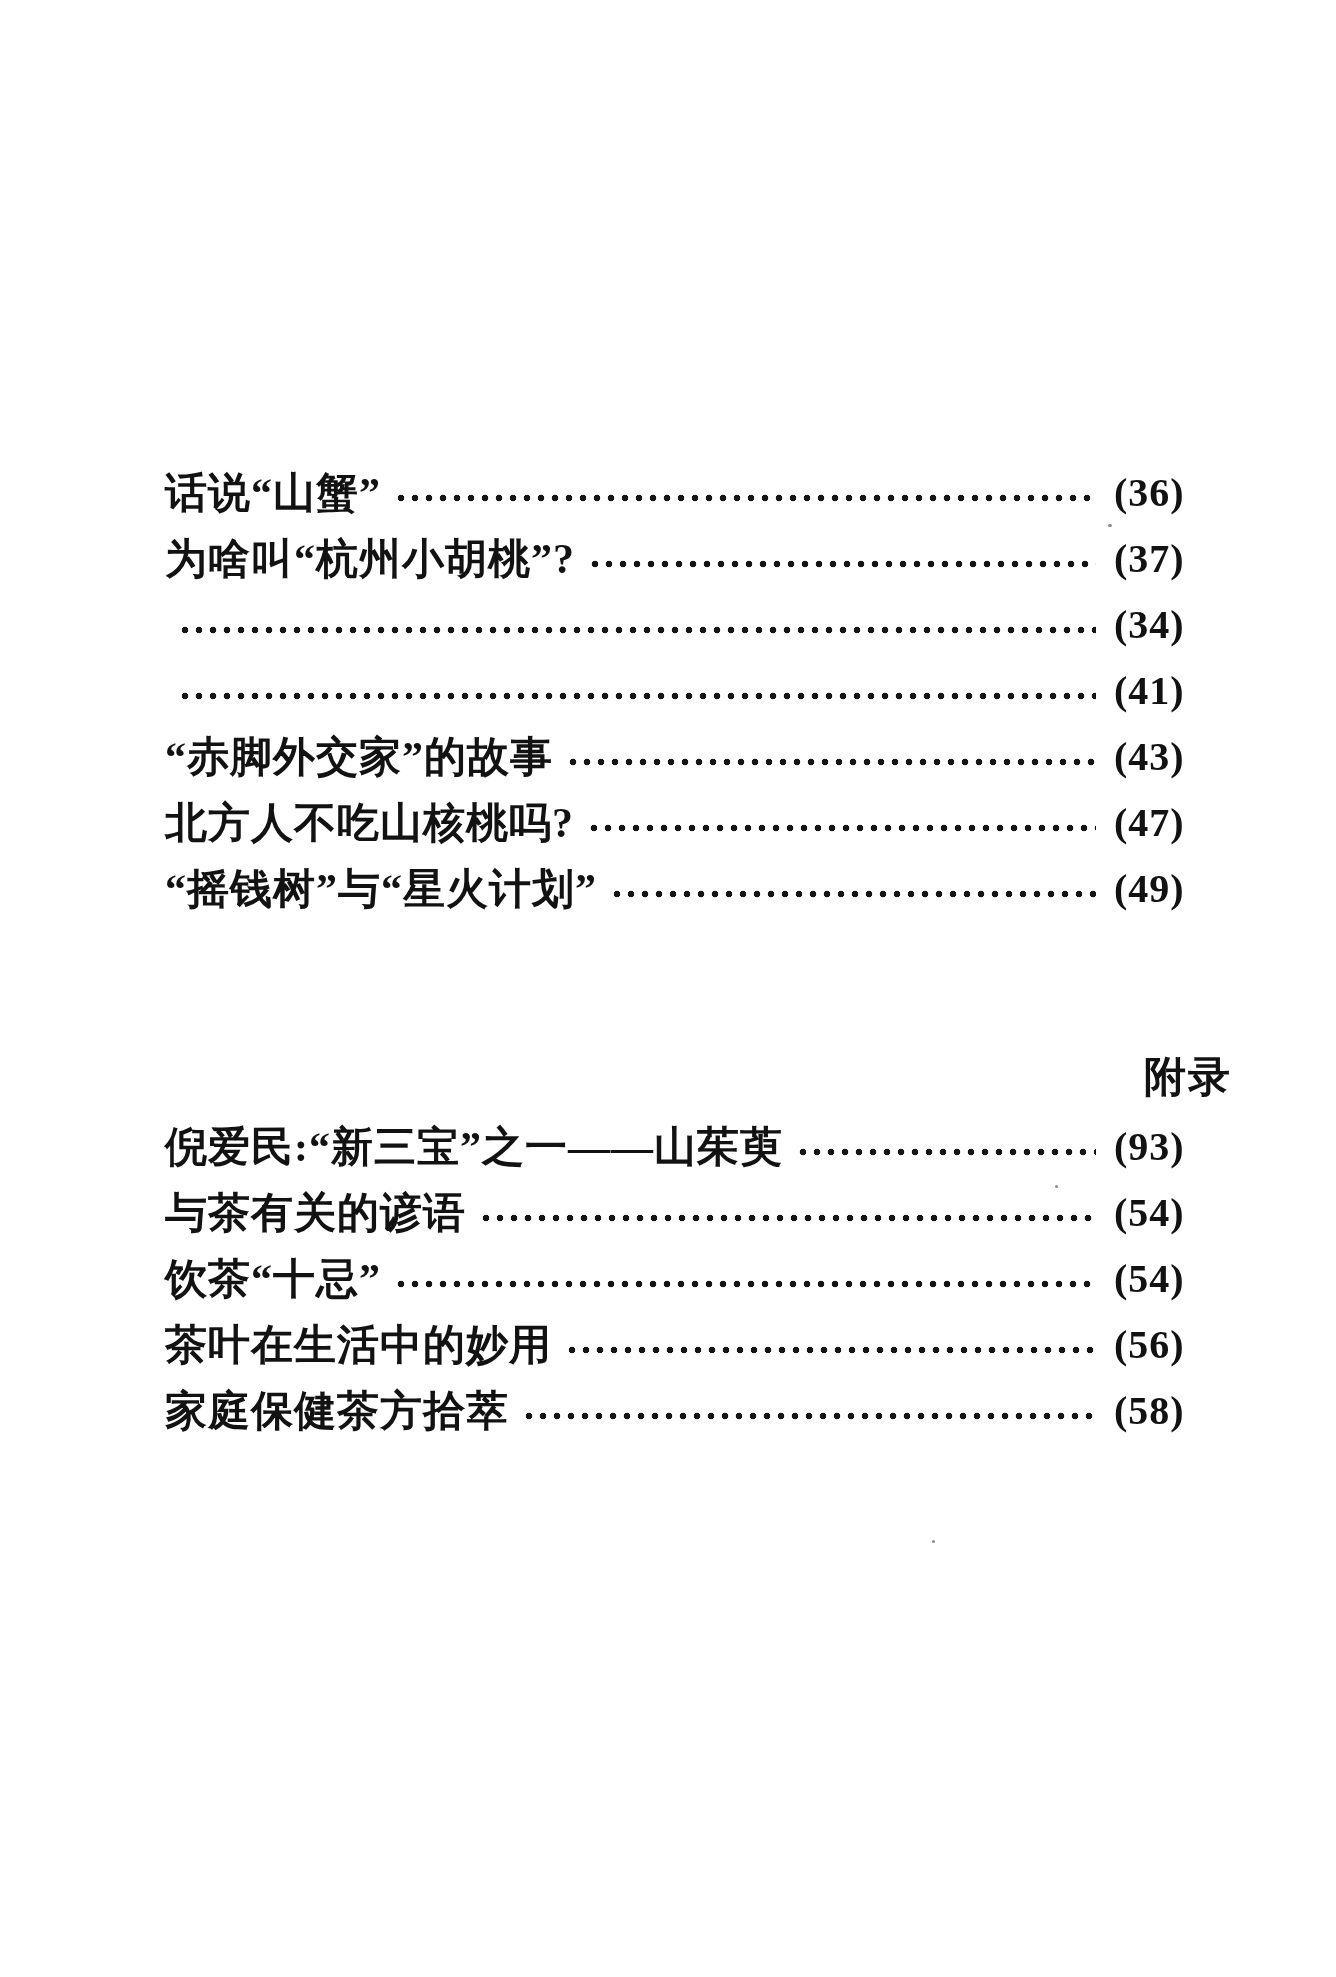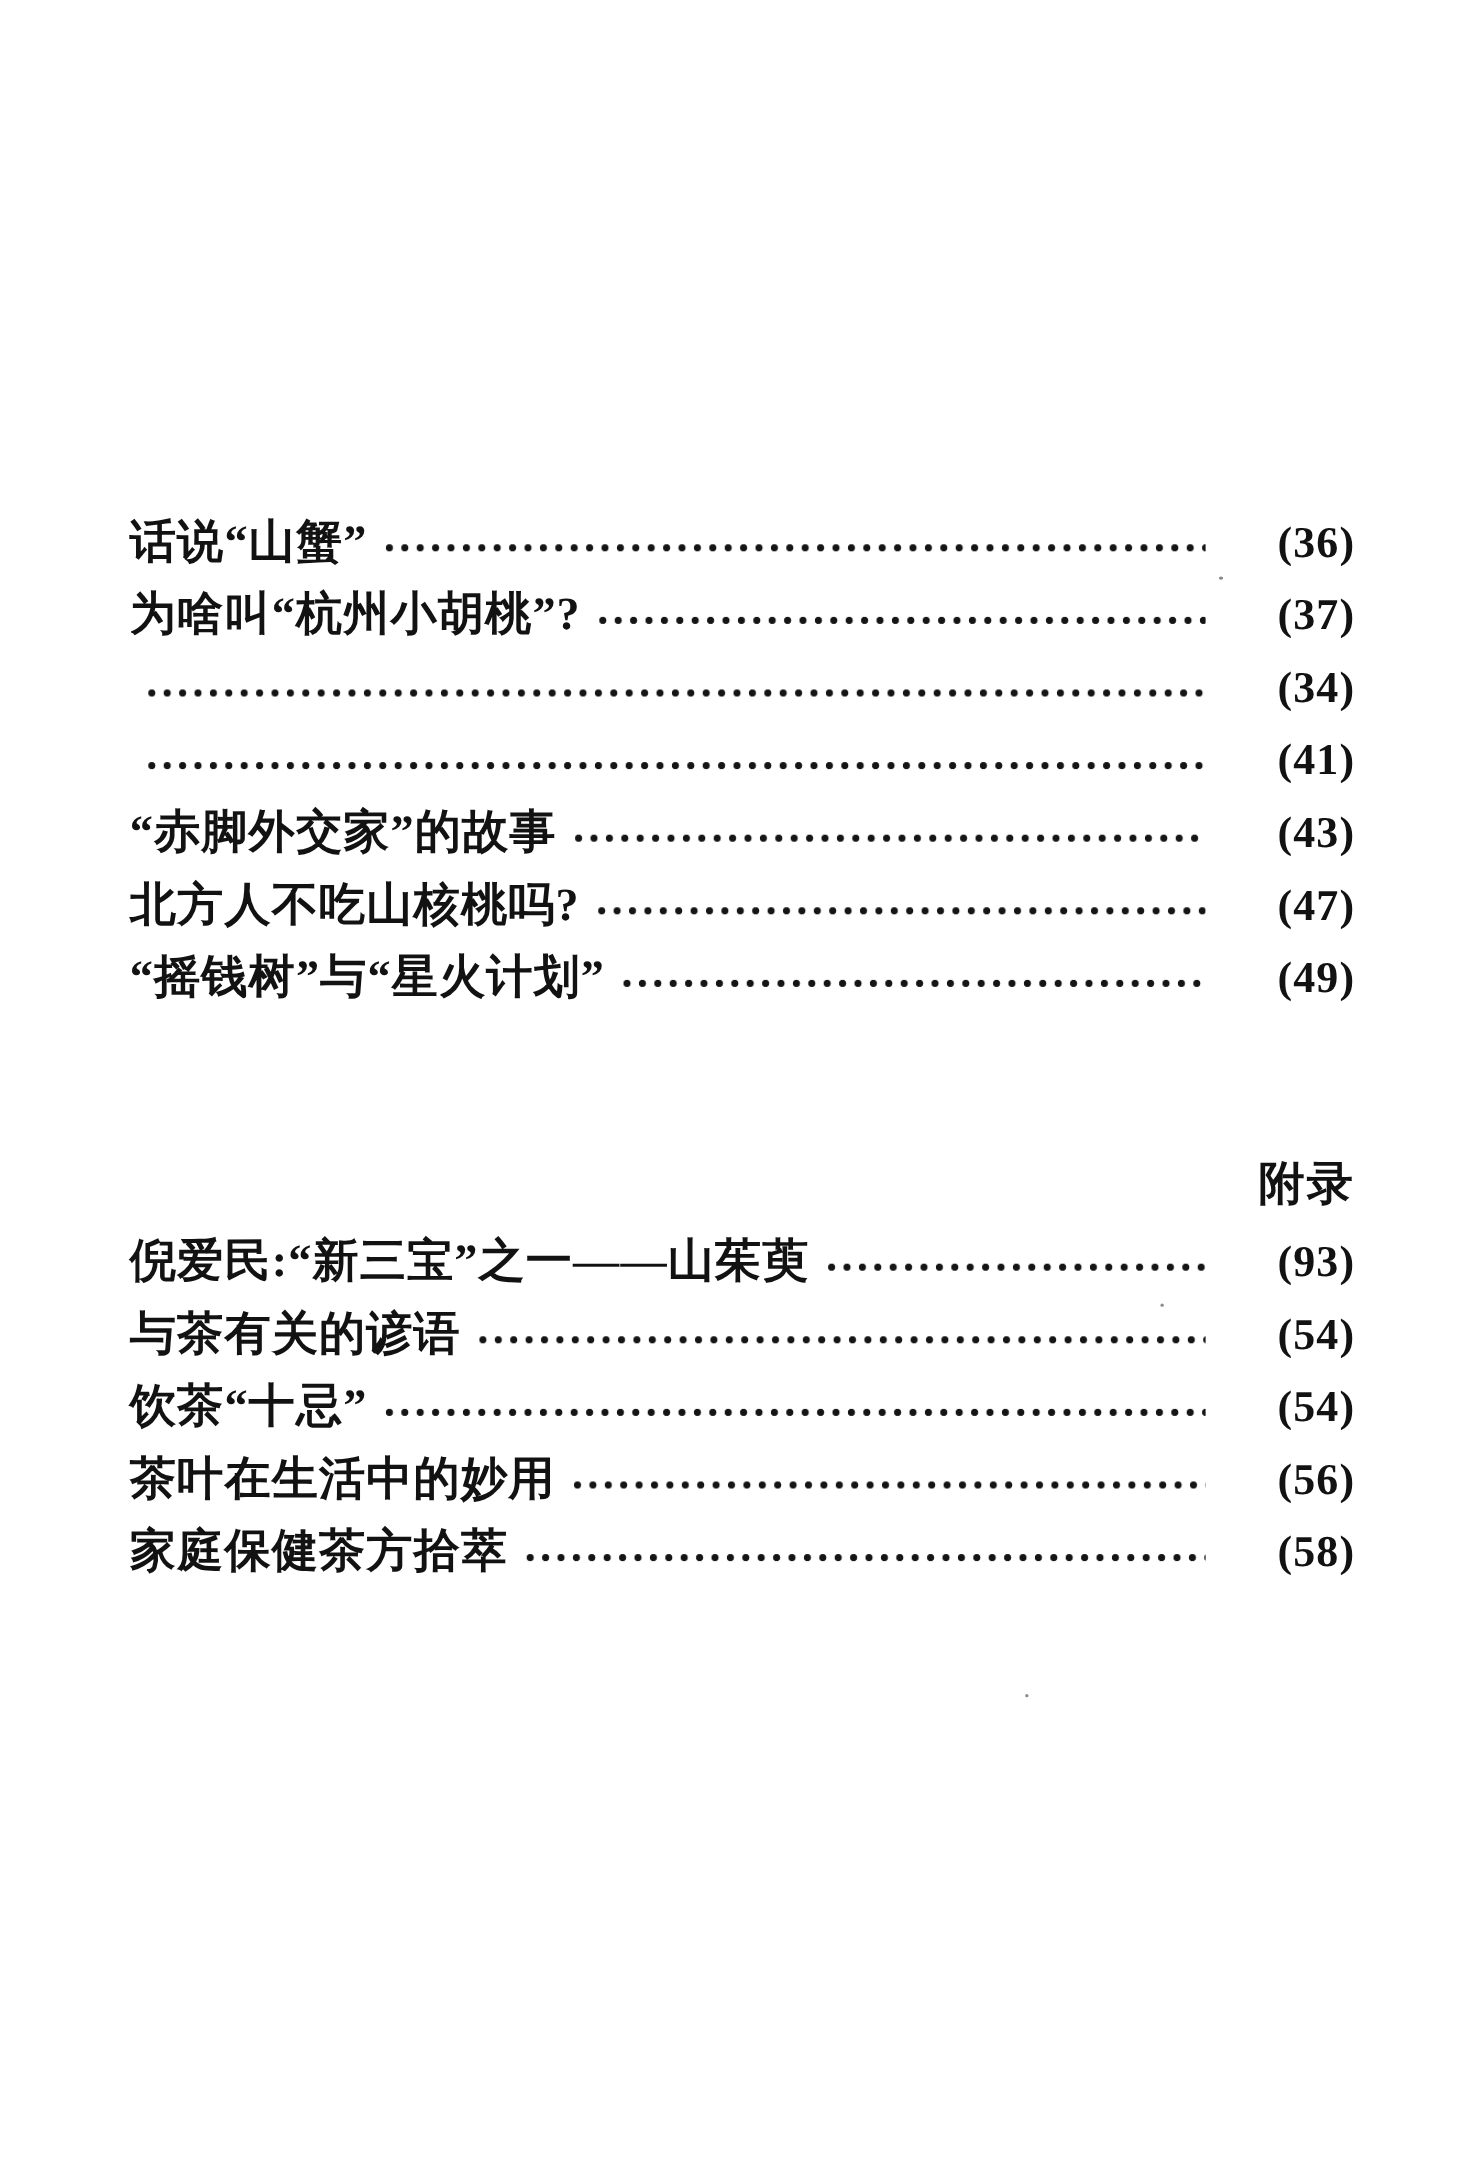--- a/index.html
+++ b/index.html
@@ -21,20 +21,21 @@
     padding: 460px 104px 0 118px;
   }
 
   .toc-list { width: 100%; }
 
   .toc-row {
     display: flex;
     align-items: center;
     height: 66px;
     line-height: 66px;
+    margin-left: 47px;       
     white-space: nowrap;
   }
 
   .toc-title {
     font-size: 42px;
     font-weight: 700;
     letter-spacing: 1px;
     color: #121212;
     flex: 0 0 auto;
   }
@@ -46,21 +47,20 @@
     margin: 10px 18px 0 16px;
     background-image: radial-gradient(circle at 4px 5px, #151515 3px, rgba(0,0,0,0) 3.6px);
     background-size: 14px 10px;
     background-position: left center;
     background-repeat: repeat-x;
     min-width: 30px;
   }
 
   .toc-page {
     flex: 0 0 118px;
-    text-align: right;
     font-size: 40px;
     font-weight: 700;
     color: #121212;
     letter-spacing: 1px;
   }
 
   .section-heading {
     font-size: 42px;
     font-weight: 700;
     letter-spacing: 2px;

